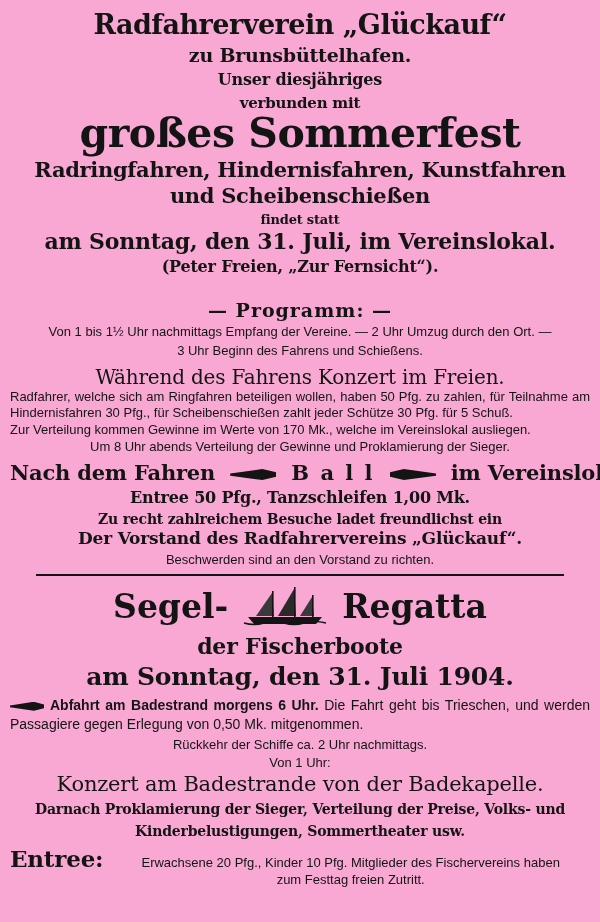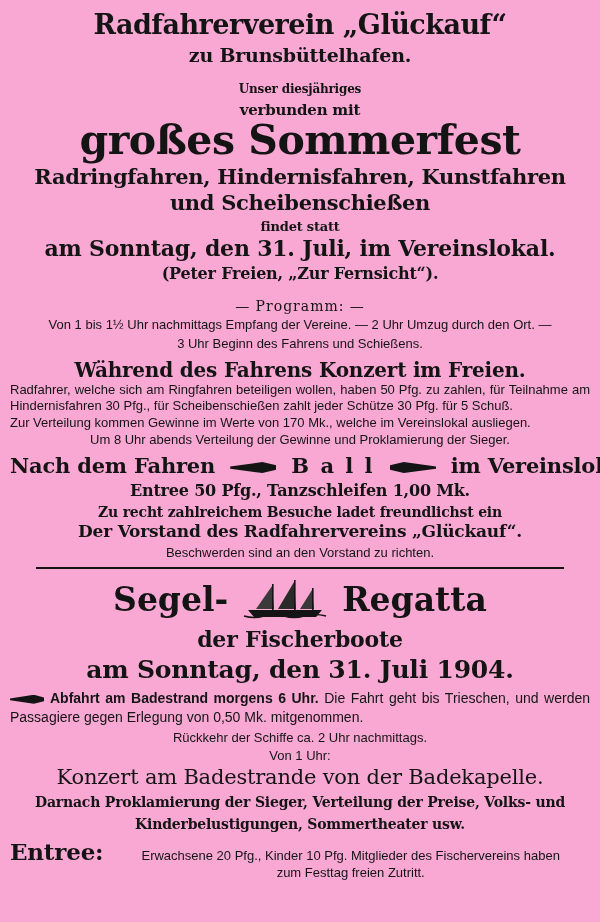--- a/index.html
+++ b/index.html
@@ -38,23 +38,23 @@
     letter-spacing: -0.5px;
     margin-top: 9px;
     white-space: nowrap;
   }
   .t-sub1 {
     font-size: 19px;
     font-weight: bold;
     margin-top: 4px;
   }
   .t-unser {
-    font-size: 12px;
-    font-weight: bold;
-    margin-top: 16px;
+    font-size: 16px;
+    font-weight: bold;
+    margin-top: 4px;
   }
   .t-big {
     font-size: 41px;
     font-weight: bold;
     letter-spacing: -0.5px;
     margin-top: 1px;
     line-height: 1;
   }
   .t-verb {
     font-size: 15px;
@@ -83,33 +83,33 @@
     font-size: 22px;
     font-weight: bold;
     margin-top: 1px;
   }
   .t-peter {
     font-size: 16px;
     font-weight: bold;
     margin-top: 3px;
   }
   .t-prog {
-    font-size: 14px;
-    font-weight: normal;
-    margin-top: 15px;
+    font-size: 19px;
+    font-weight: bold;
+    margin-top: 23px;
     letter-spacing: 1px;
   }
   .t-line {
     font-size: 13px;
     margin-top: 3px;
     line-height: 1.25;
   }
   .t-waehrend {
     font-size: 20px;
-    font-weight: bold;
+    font-weight: normal;
     margin-top: 5px;
   }
   .t-para {
     font-size: 13px;
     line-height: 1.3;
   }
   .t-nach {
     font-size: 21px;
     font-weight: bold;
     margin-top: 4px;

